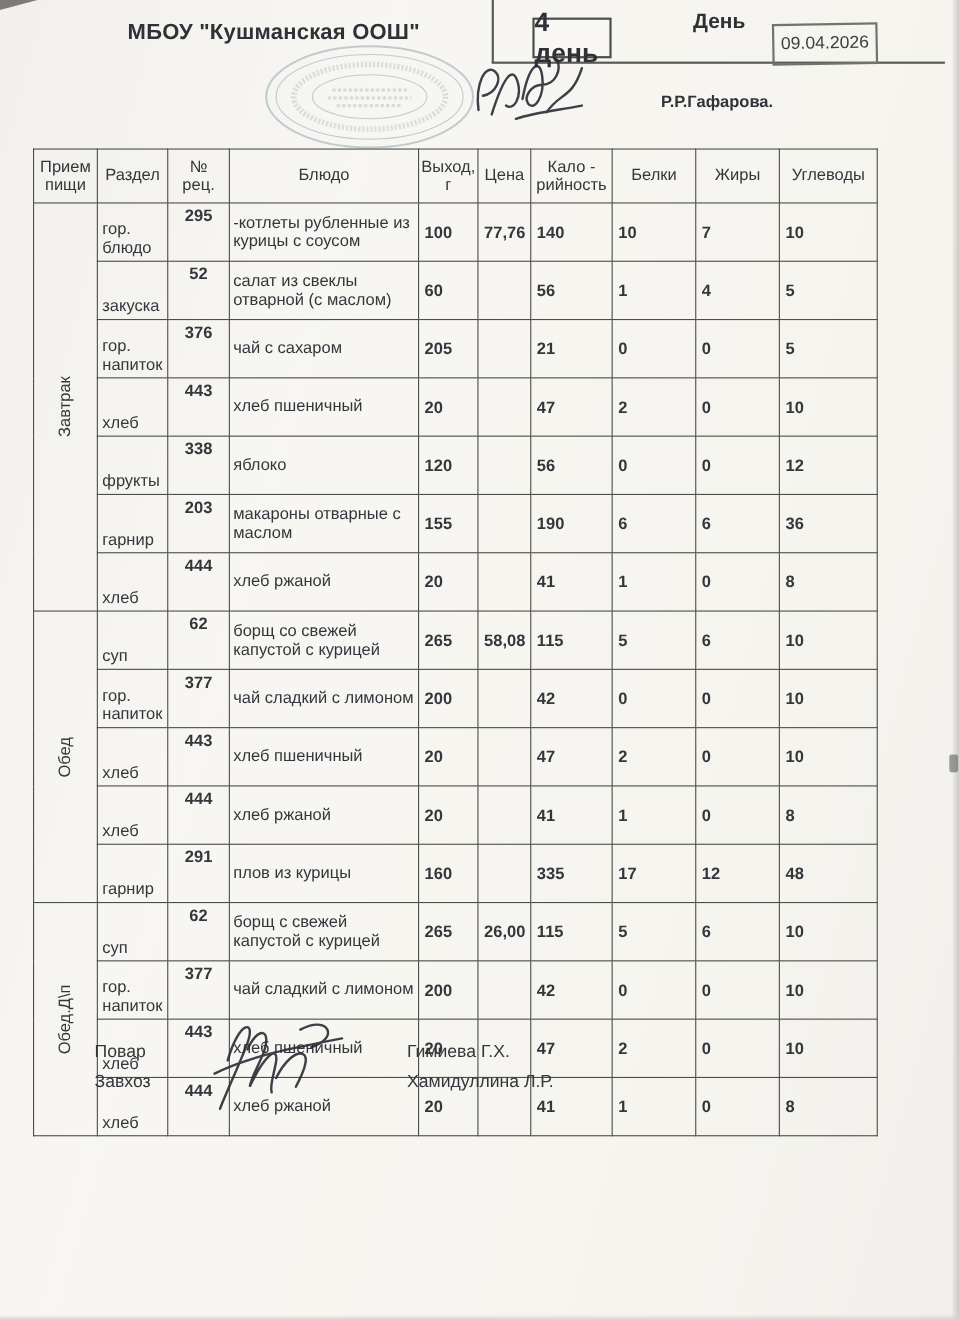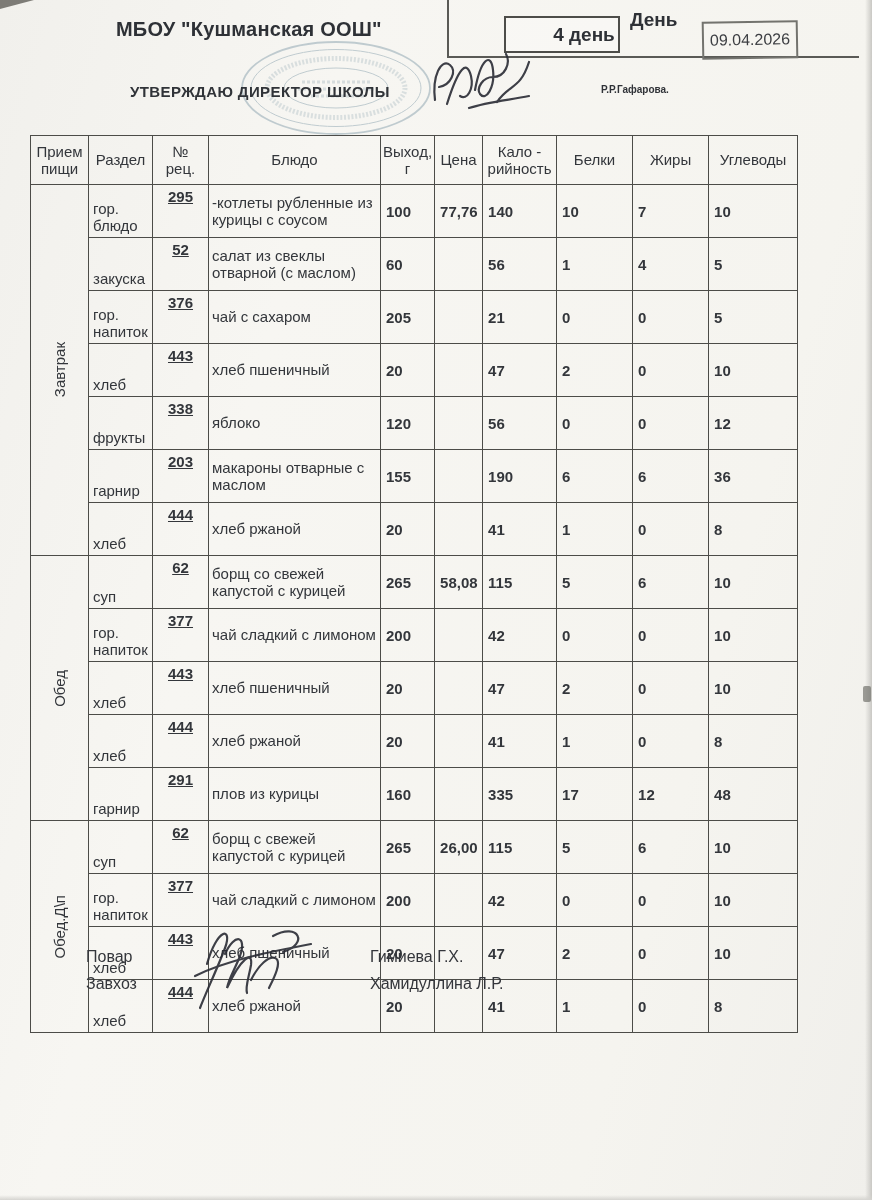--- a/index.html
+++ b/index.html
@@ -11,40 +11,40 @@
   
   .artifact-tl{position:absolute;top:0;left:0;width:34px;height:9px;background:#55544f;clip-path:polygon(0 0,100% 0,0 100%);opacity:.75;}
   .artifact-right{position:absolute;top:0;right:0;width:7px;height:100%;background:linear-gradient(to left,#c9c8c4,rgba(0,0,0,0));}
   .artifact-speck{position:absolute;right:1px;top:686px;width:8px;height:16px;background:#6a6a64;border-radius:2px;opacity:.65;}
   .artifact-bottom{position:absolute;bottom:0;left:0;width:100%;height:5px;background:linear-gradient(to top,#d5d4d0,rgba(0,0,0,0));}
 
   
   .hdr-title{position:absolute;left:116px;top:18px;font-size:20px;font-weight:bold;letter-spacing:.2px;color:#2e3136;}
   .vline{position:absolute;left:447px;top:0;width:2px;height:57px;background:#5a5a56;}
   .hline{position:absolute;left:447px;top:56px;width:412px;height:2px;background:#5a5a56;}
-  .day-badge{position:absolute;left:504px;top:16px;width:68px;height:33px;border:2px solid #4d4d49;
-    display:flex;align-items:center;justify-content:center;font-size:19px;font-weight:bold;color:#2e3136;background:rgba(255,255,255,.25);padding-left:44px;}
+  .day-badge{position:absolute;left:484px;top:16px;width:68px;height:33px;border:2px solid #4d4d49;
+    display:flex;align-items:center;justify-content:center;font-size:24px;font-weight:bold;color:#2e3136;background:rgba(255,255,255,.25);}
   .day-label{position:absolute;left:630px;top:9px;font-size:19px;font-weight:bold;color:#2e3136;}
   .date-box{position:absolute;left:702px;top:21px;width:92px;height:34px;border:2px solid #73736e;
     display:flex;align-items:center;justify-content:center;font-size:16px;color:#3c3e42;transform:rotate(-1deg);}
   .approve{position:absolute;left:130px;top:83px;font-size:15px;font-weight:bold;letter-spacing:.4px;color:#303338;}
-  .director{position:absolute;left:601px;top:84px;font-size:10px;font-weight:bold;color:#303338;}
+  .director{position:absolute;left:601px;top:84px;font-size:15px;font-weight:bold;color:#303338;}
   .stamp{position:absolute;left:236px;top:38px;opacity:.45;}
   .sig-director{position:absolute;left:425px;top:44px;opacity:.9;}
   .sig-cook{position:absolute;left:185px;top:920px;opacity:.9;}
 
   
   .menu-table{position:absolute;left:30px;top:135px;border-collapse:collapse;table-layout:fixed;}
   .menu-table th,.menu-table td{border:1.5px solid #4c4c48;font-size:15px;color:#33363b;overflow:hidden;}
   .menu-table th{height:44px;font-weight:normal;text-align:center;vertical-align:middle;white-space:pre-line;line-height:1.15;padding:2px;}
   .menu-table td{height:47px;padding:2px 4px;}
   td.meal{vertical-align:middle;text-align:center;padding:0;}
   .vert{writing-mode:vertical-rl;transform:rotate(180deg);margin:0 auto;font-size:15px;white-space:nowrap;color:#33363b;}
   td.razdel{vertical-align:bottom;line-height:1.15;padding-bottom:3px;}
-  td.rec{vertical-align:top;text-align:center;font-weight:bold;padding-top:3px;text-decoration:underline;}
+  td.rec{vertical-align:top;text-align:center;font-weight:bold;padding-top:3px;}
   td.dish{vertical-align:middle;line-height:1.15;padding-left:3px;}
   td.num{vertical-align:middle;font-weight:bold;padding-left:5px;text-align:left;}
 
   
   .f-label-cook{position:absolute;left:86px;top:948px;font-size:16px;}
   .f-label-zav{position:absolute;left:86px;top:975px;font-size:16px;}
   .f-name-cook{position:absolute;left:370px;top:948px;font-size:16px;}
   .f-name-zav{position:absolute;left:370px;top:975px;font-size:16px;}
 </style>
 </head>
@@ -79,21 +79,20 @@
   <svg class="sig-director" width="115" height="75" viewBox="0 0 115 75">
     <g fill="none" stroke="#2a2c35" stroke-width="2.2" stroke-linecap="round">
       <path d="M10,56 C7,32 16,14 25,21 C32,27 26,41 14,43"></path>
       <path d="M22,60 C34,22 42,16 46,32 C49,45 42,57 35,52"></path>
       <path d="M50,46 C56,14 66,8 68,26 C70,43 61,58 55,50 C51,44 58,33 68,33 C80,33 86,19 81,10"></path>
       <path d="M72,58 C84,40 95,46 104,18"></path>
       <path d="M44,64 C62,58 84,56 104,52"></path>
     </g>
   </svg>
 
-  <div class="approve">УТВЕРЖДАЮ ДИРЕКТОР  ШКОЛЫ</div>
   <div class="director">Р.Р.Гафарова.</div>
 
   <table class="menu-table">
     <colgroup>
       <col style="width:58px">
         <col style="width:64px">
         <col style="width:56px">
         <col style="width:172px">
       <col style="width:52px">
         <col style="width:48px">

